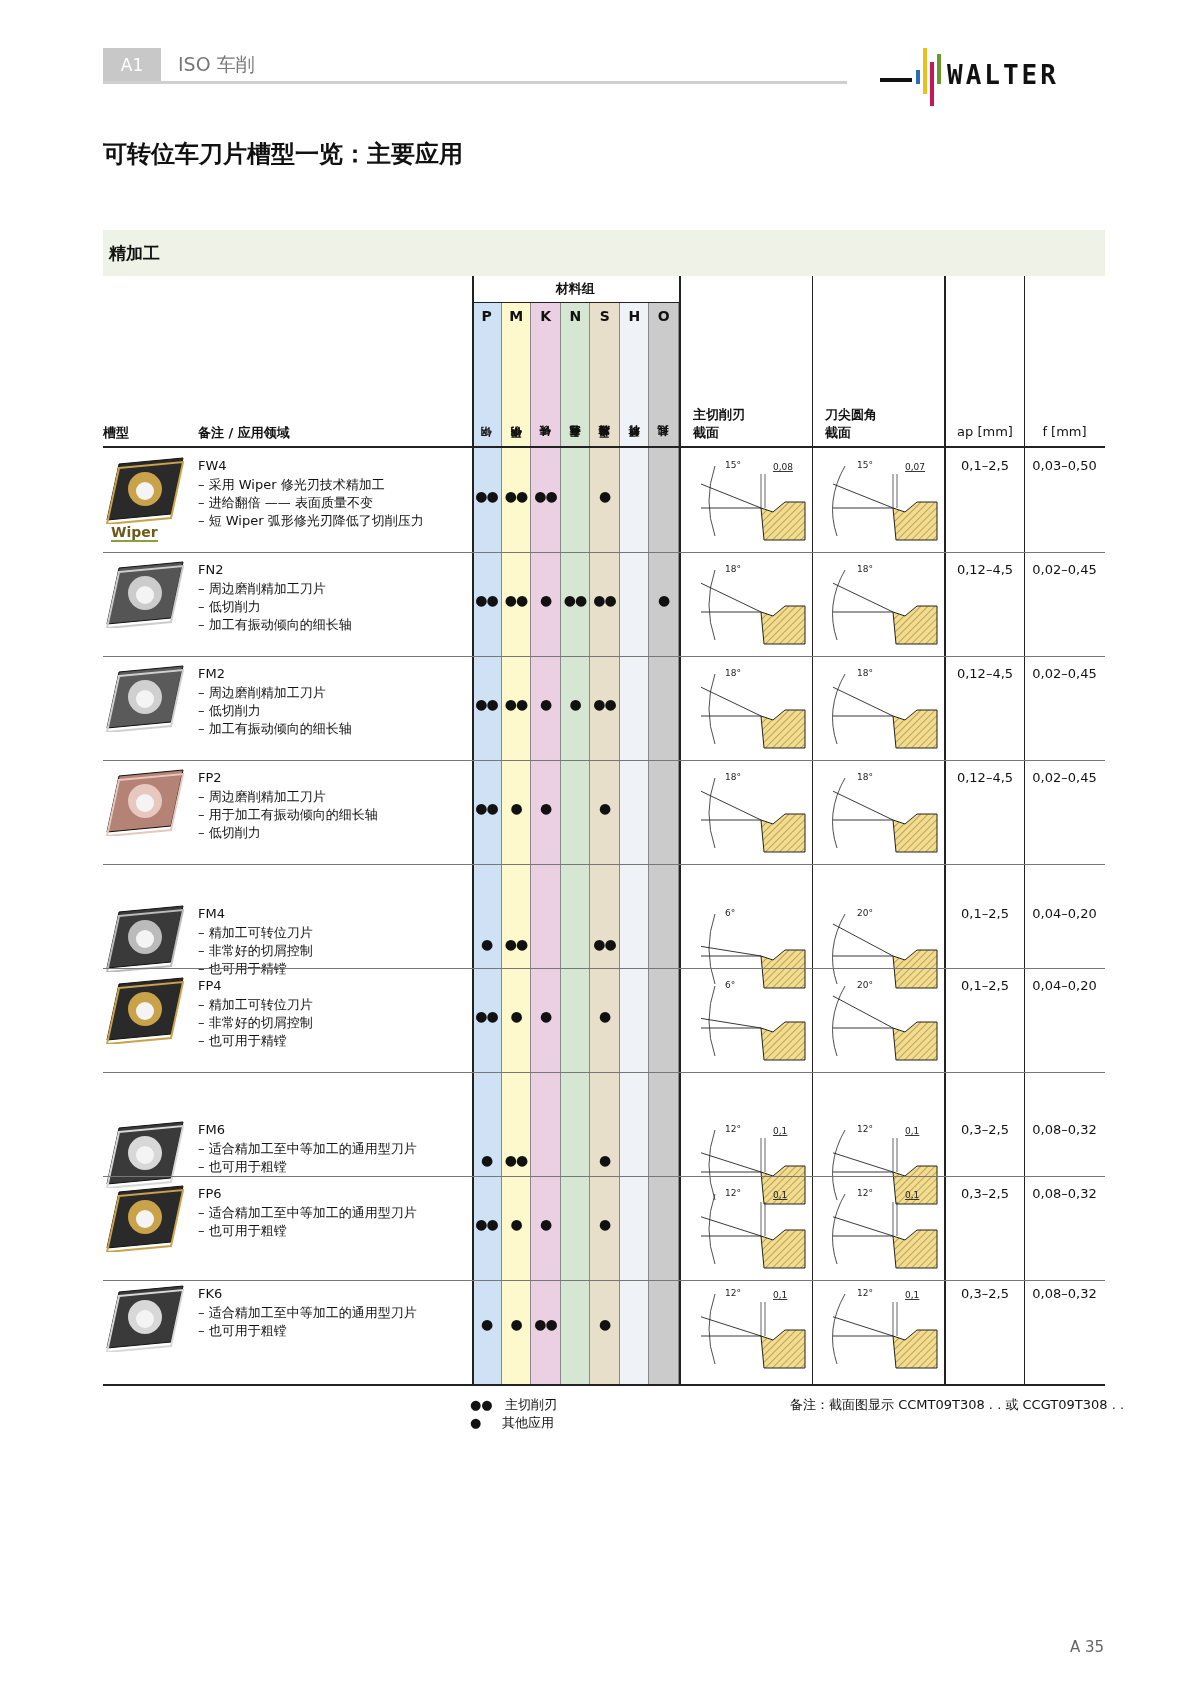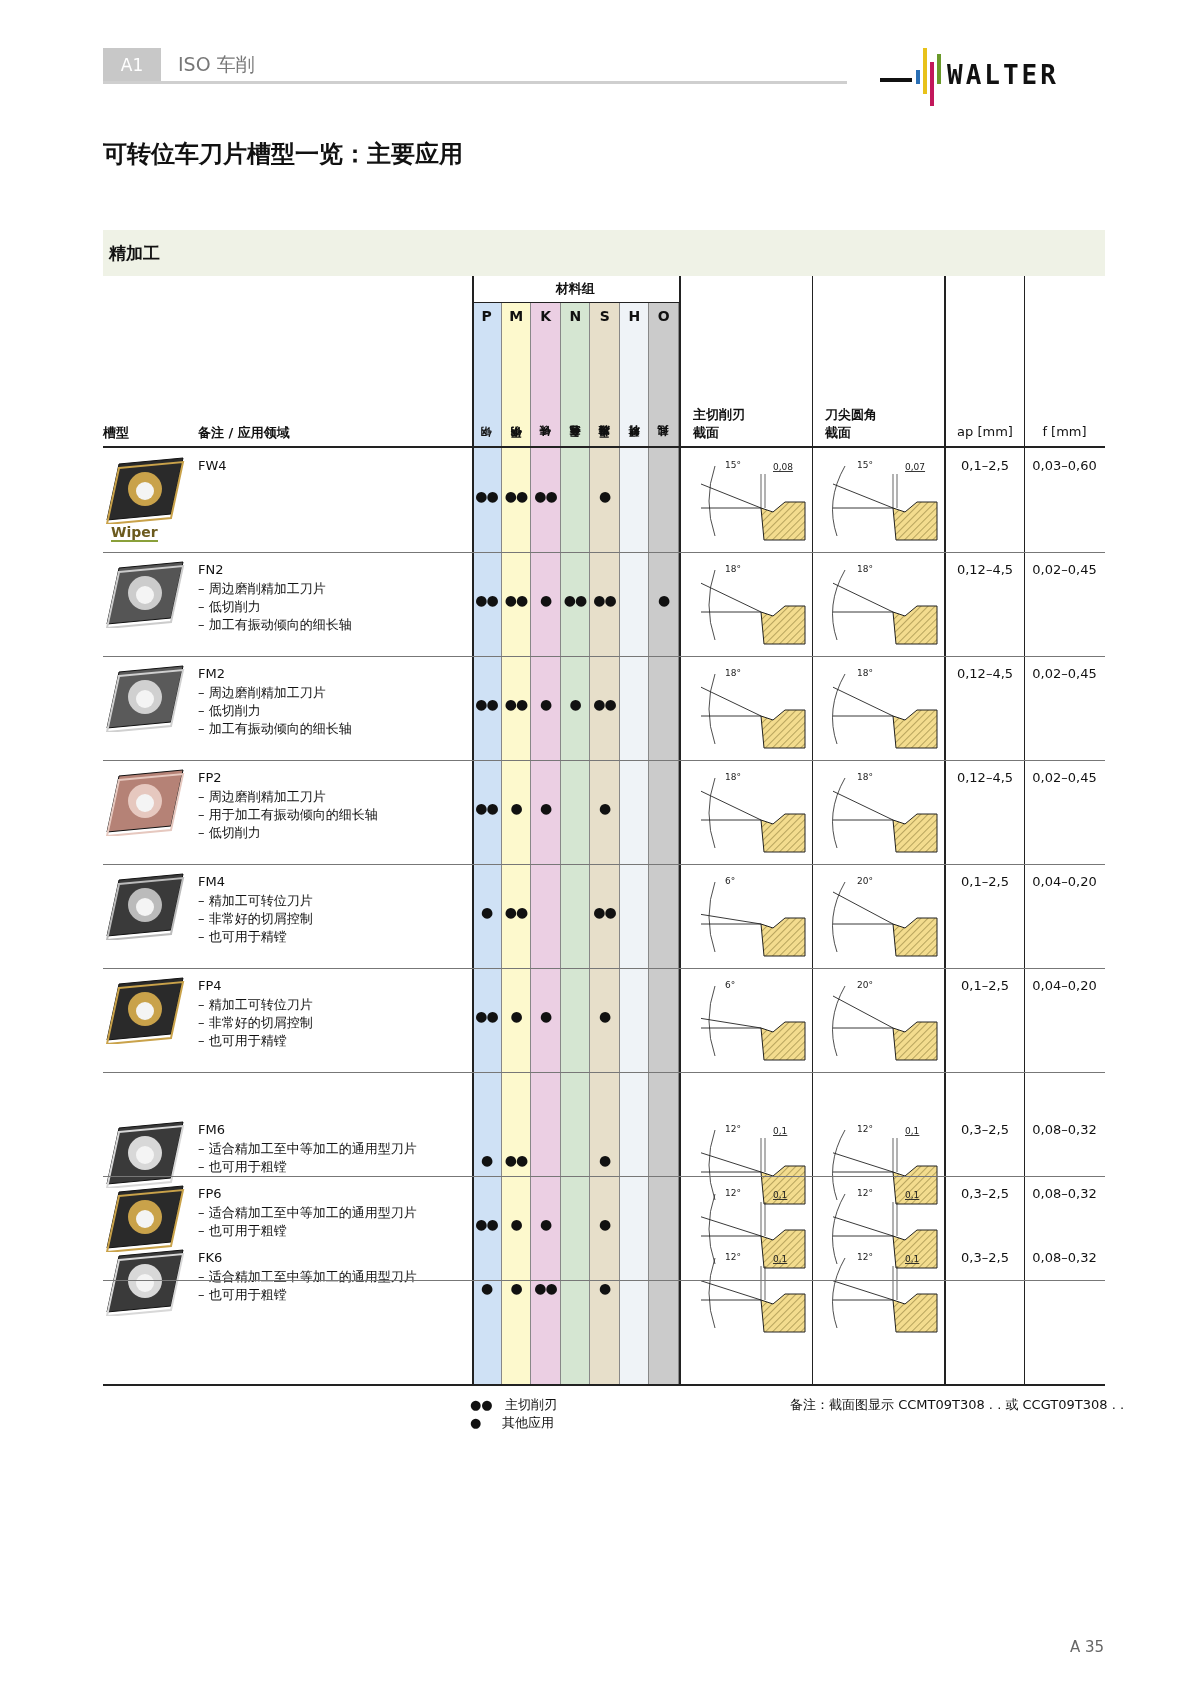--- a/index.html
+++ b/index.html
@@ -87,20 +87,25 @@
     <div class="hline" style="top:170px;width:1002px;height:2px;background:#222"></div>
     <div class="row" style="top:172px;height:104px">
       <div class="insert"><svg width="80" height="68" viewBox="0 0 80 68">
           <polygon points="14,8 78,2 66,58 2,64" fill="#2a2a2a" stroke="#111"></polygon>
           <polygon points="14,8 78,2 66,58 2,64" fill="none" stroke="#c9a24a" stroke-width="2" transform="translate(0,4)"></polygon>
           <circle cx="40" cy="33" r="17" fill="#c9a24a"></circle>
           <circle cx="40" cy="35" r="9" fill="#f4f4f4"></circle>
         </svg></div>
       <div style="position:absolute;left:8px;top:76px;font-size:14px;font-weight:bold;color:#6b5a1e;border-bottom:2px solid #8aa03a">Wiper</div>
       <div class="code">FW4</div>
+      <div class="notes">
+        <div>– 采用 Wiper 修光刃技术精加工</div>
+        <div>– 进给翻倍 —— 表面质量不变</div>
+        <div>– 短 Wiper 弧形修光刃降低了切削压力</div>
+      </div>
       <div class="dots" style="left:369px;top:40px">●●</div>
       <div class="dots" style="left:398.5px;top:40px">●●</div>
       <div class="dots" style="left:428px;top:40px">●●</div>
       <div class="dots" style="left:457.5px;top:40px"></div>
       <div class="dots" style="left:487px;top:40px">●</div>
       <div class="dots" style="left:516.5px;top:40px"></div>
       <div class="dots" style="left:546px;top:40px"></div>
       <div class="sect" style="left:590px;top:8px"><svg width="120" height="90" viewBox="0 0 120 90">
           <defs>
             <pattern id="hp" width="5" height="5" patternUnits="userSpaceOnUse" patternTransform="rotate(45)">
@@ -127,21 +132,21 @@
       <path d="M20 10 Q0 45 12 80" fill="none" stroke="#222" stroke-width="0.8"></path>
       <line x1="8" y1="28" x2="68" y2="52" stroke="#222" stroke-width="0.9"></line>
       <line x1="8" y1="52" x2="68" y2="52" stroke="#222" stroke-width="0.9"></line>
       <path d="M68 52 L80 56 L92 46 L112 46 L112 84 L71 84 Z" fill="url(#hp)" stroke="#222" stroke-width="1"></path>
       <text x="32" y="12" font-size="9" fill="#222">15°</text>
       <line x1="68" y1="18" x2="68" y2="52" stroke="#222" stroke-width="0.7"></line>
           <line x1="72" y1="18" x2="72" y2="52" stroke="#222" stroke-width="0.7"></line>
           <text x="80" y="14" font-size="9" fill="#222" text-decoration="underline">0,07</text>
     </svg></div>
       <div class="val" style="left:843px;top:10px;width:78px">0,1–2,5</div>
-      <div class="val" style="left:921px;top:10px;width:81px">0,03–0,60</div>
+      <div class="val" style="left:921px;top:10px;width:81px">0,03–0,50</div>
     </div>
     <div class="row" style="top:276px;height:104px">
       <div class="insert"><svg width="80" height="68" viewBox="0 0 80 68">
           <polygon points="14,8 78,2 66,58 2,64" fill="#555" stroke="#111"></polygon>
           <polygon points="14,8 78,2 66,58 2,64" fill="none" stroke="#ccc" stroke-width="2" transform="translate(0,4)"></polygon>
           <circle cx="40" cy="33" r="17" fill="#ccc"></circle>
           <circle cx="40" cy="35" r="9" fill="#f4f4f4"></circle>
         </svg></div>
       <div class="code">FN2</div>
       <div class="notes">
@@ -285,21 +290,21 @@
       <line x1="8" y1="23.2" x2="68" y2="52" stroke="#222" stroke-width="0.9"></line>
       <line x1="8" y1="52" x2="68" y2="52" stroke="#222" stroke-width="0.9"></line>
       <path d="M68 52 L80 56 L92 46 L112 46 L112 84 L71 84 Z" fill="url(#hp)" stroke="#222" stroke-width="1"></path>
       <text x="32" y="12" font-size="9" fill="#222">18°</text>
 
     </svg></div>
       <div class="val" style="left:843px;top:10px;width:78px">0,12–4,5</div>
       <div class="val" style="left:921px;top:10px;width:81px">0,02–0,45</div>
     </div>
     <div class="hline" style="top:484px;width:1002px"></div>
-    <div class="row" style="top:588px;height:104px">
+    <div class="row" style="top:620px;height:104px">
       <div class="insert"><svg width="80" height="68" viewBox="0 0 80 68">
           <polygon points="14,8 78,2 66,58 2,64" fill="#3a3a3a" stroke="#111"></polygon>
           <polygon points="14,8 78,2 66,58 2,64" fill="none" stroke="#bbb" stroke-width="2" transform="translate(0,4)"></polygon>
           <circle cx="40" cy="33" r="17" fill="#bbb"></circle>
           <circle cx="40" cy="35" r="9" fill="#f4f4f4"></circle>
         </svg></div>
       <div class="code">FM4</div>
       <div class="notes">
         <div>– 精加工可转位刀片</div>
         <div>– 非常好的切屑控制</div>
@@ -499,21 +504,21 @@
       <path d="M68 52 L80 56 L92 46 L112 46 L112 84 L71 84 Z" fill="url(#hp)" stroke="#222" stroke-width="1"></path>
       <text x="32" y="12" font-size="9" fill="#222">12°</text>
       <line x1="68" y1="18" x2="68" y2="52" stroke="#222" stroke-width="0.7"></line>
           <line x1="72" y1="18" x2="72" y2="52" stroke="#222" stroke-width="0.7"></line>
           <text x="80" y="14" font-size="9" fill="#222" text-decoration="underline">0,1</text>
     </svg></div>
       <div class="val" style="left:843px;top:10px;width:78px">0,3–2,5</div>
       <div class="val" style="left:921px;top:10px;width:81px">0,08–0,32</div>
     </div>
     <div class="hline" style="top:900px;width:1002px"></div>
-    <div class="row" style="top:964px;height:76px">
+    <div class="row" style="top:1000px;height:76px">
       <div class="insert"><svg width="80" height="68" viewBox="0 0 80 68">
           <polygon points="14,8 78,2 66,58 2,64" fill="#3a3a3a" stroke="#111"></polygon>
           <polygon points="14,8 78,2 66,58 2,64" fill="none" stroke="#d8d8d8" stroke-width="2" transform="translate(0,4)"></polygon>
           <circle cx="40" cy="33" r="17" fill="#d8d8d8"></circle>
           <circle cx="40" cy="35" r="9" fill="#f4f4f4"></circle>
         </svg></div>
       <div class="code">FK6</div>
       <div class="notes">
         <div>– 适合精加工至中等加工的通用型刀片</div>
         <div>– 也可用于粗镗</div>

